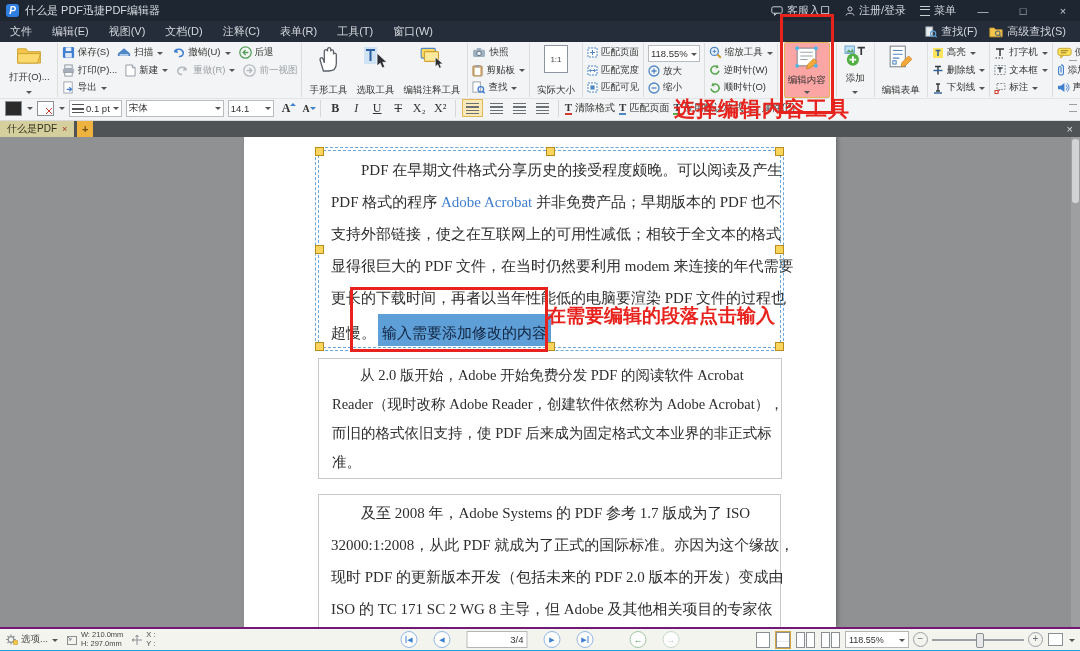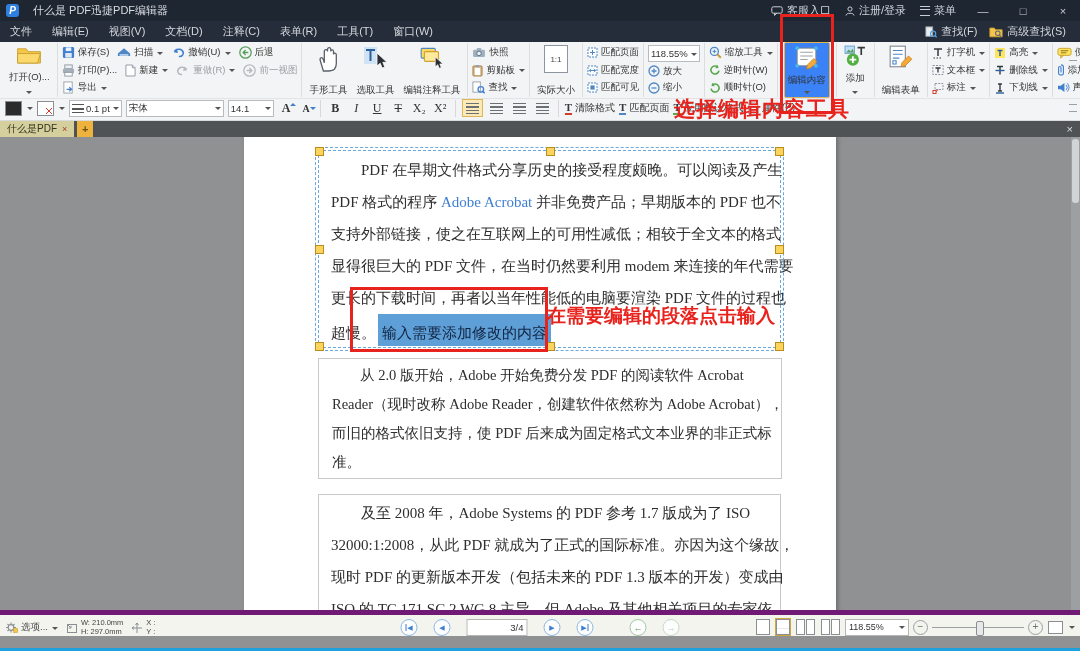--- a/index.html
+++ b/index.html
@@ -3,21 +3,21 @@
 <meta charset="utf-8">
 <style>
   html,body{margin:0;padding:0;background:#555;}
   body{font-family:"Liberation Sans","DejaVu Sans",sans-serif;}
   .win{position:relative;width:1080px;height:651px;overflow:hidden;background:#8f9192;margin:0 auto;}
   .band{position:absolute;left:0;right:0;}
 
   
   .titlebar{top:0;height:21px;background:#1e2632;display:flex;align-items:center;color:#cfd3da;font-size:11px;z-index:3;}
   .logo{width:13px;height:13px;background:#2f7fe0;border-radius:3px;color:#fff;font-weight:bold;font-style:italic;font-size:10px;display:flex;align-items:center;justify-content:center;margin:0 6px 0 6px;flex:none;}
-  .t-title{color:#d8dbe0;margin-left:8px;}
+  .t-title{color:#d8dbe0;}
   .t-right{margin-left:auto;display:flex;align-items:center;gap:14px;padding-right:4px;}
   .t-item{display:flex;align-items:center;gap:4px;cursor:default;}
   .burger{display:inline-block;width:10px;height:8px;border-top:1.4px solid #c9cdd4;border-bottom:1.4px solid #c9cdd4;position:relative;}
   .burger::after{content:"";position:absolute;left:0;right:0;top:2.2px;height:1.4px;background:#c9cdd4;}
   .winbtn{width:26px;text-align:center;font-size:11px;color:#c9cdd4;}
 
   
   .menubar{top:21px;height:21px;background:#252d3a;display:flex;align-items:center;color:#d4d7dd;font-size:11px;gap:0;z-index:2;}
   .m-item{padding:0 10px;line-height:21px;}
   .m-right{margin-left:auto;display:flex;align-items:center;gap:12px;padding-right:14px;}
@@ -30,21 +30,21 @@
   .trow{display:flex;gap:8px;align-items:center;}
   .sb{display:flex;align-items:center;gap:3px;font-size:9.5px;white-space:nowrap;height:15px;}
   .sb.dis{color:#9aa0a5;}
   .bb{display:flex;flex-direction:column;align-items:center;justify-content:space-between;font-size:9.5px;white-space:nowrap;padding:2px 3px;height:50px;}
   .bb .lbl{line-height:10px;}
   .dd{display:inline-block;width:0;height:0;border:3px solid transparent;border-top-color:#555;margin-left:1px;transform:translateY(2px);}
   .bb .dd{margin:0;}
   .ic{display:inline-flex;align-items:center;justify-content:center;flex:none;}
   .ic svg{display:block;}
   .combo{display:flex;align-items:center;background:#fff;border:1px solid #b9bcbe;height:15px;font-size:9.5px;padding:0 2px;gap:2px;}
-  .active-tool{background:#3b82f6;border:1px solid #e0b657;border-radius:2px;position:relative;}
+  .active-tool{background:#fca5a5;border:1px solid #e0b657;border-radius:2px;position:relative;}
   .red-frame{position:absolute;left:-5px;right:-5px;top:-29px;bottom:-17px;border:3px solid #e8231d;pointer-events:none;z-index:60;}
   .letterT{font-weight:bold;font-family:"Liberation Serif",serif;font-size:11px;line-height:12px;}
   .ovf{position:absolute;right:3px;width:8px;height:6px;border-top:1.5px solid #9aa0a5;border-bottom:1.5px solid #9aa0a5;}
 
   
   .formatbar{top:96px;height:24px;background:#f3f4f5;border-bottom:1px solid #d9dadb;display:flex;align-items:center;gap:4px;padding:0 5px;font-size:10px;color:#333;z-index:4;}
   .swatch{width:15px;height:13px;border:1px solid #8a8f94;}
   .sep{width:1px;background:#d8d8d8;height:17px;margin:0 2px;flex:none;}
   .fbtn{display:flex;align-items:center;justify-content:center;min-width:17px;height:18px;font-family:"Liberation Serif",serif;font-size:12px;}
   .albtn{width:19px;height:16px;display:flex;align-items:center;justify-content:center;}
@@ -83,21 +83,21 @@
   .hl{background:#5d9fd6;color:#122340;display:inline-block;padding:12px 4px 5px 4px;line-height:15px;margin-left:2px;}
   .h{position:absolute;width:7px;height:7px;background:#fdd45c;border:1px solid #b98c1e;z-index:20;}
   .para{position:absolute;left:318px;width:441px;border:1px solid #c9c9c9;background:#fff;padding:2px 8px 0 12px;}
   .p2 .dl{font-size:14.5px;line-height:29px;height:29px;}
   .p3{height:133px;}
   .frame2{position:absolute;left:350px;top:150px;width:192px;height:59px;border:3px solid #e8231d;z-index:30;}
   .vscroll{position:absolute;right:0;top:0;width:9px;height:490px;background:#9d9fa0;}
   .vthumb{position:absolute;left:1px;top:2px;width:7px;height:64px;background:#d2d3d4;border-radius:3px;}
 
   
-  .statusbar{top:610px;height:21px;background:#f4f4ef;border-top:5px solid #701a75;display:flex;align-items:flex-end;font-size:9px;color:#444;z-index:2;}
+  .statusbar{top:627px;height:21px;background:#f4f4ef;border-top:2px solid #701a75;display:flex;align-items:center;font-size:9px;color:#444;z-index:2;}
   .st-left{display:flex;align-items:center;gap:8px;padding-left:5px;}
   .two{display:flex;flex-direction:column;justify-content:center;line-height:8.5px;font-size:7.5px;}
   .st-center{position:absolute;left:50%;transform:translateX(-50%);display:flex;align-items:center;gap:16px;}
   .navc{width:15px;height:15px;border-radius:50%;border:1px solid #8fb6e0;background:#fdfdfd;color:#3d7fd1;font-size:7px;display:flex;align-items:center;justify-content:center;}
   .navc.bar1::before{content:"";border-right:1.5px solid #3d7fd1;height:7px;margin-right:1px;}
   .navc.bar2::after{content:"";border-left:1.5px solid #3d7fd1;height:7px;margin-left:1px;}
   .navg{width:15px;height:15px;border-radius:50%;border:1px solid #9fc7a4;background:#fdfdfd;color:#57a05c;font-size:9px;display:flex;align-items:center;justify-content:center;}
   .navg.dis{border-color:#c6d9c8;color:#b9d4bb;}
   .pagefield{width:56px;height:15px;background:#fff;border:1px solid #b5b5b5;font-size:9.5px;display:flex;align-items:center;justify-content:flex-end;padding-right:3px;color:#333;}
   .st-right{position:absolute;right:5px;display:flex;align-items:center;gap:4px;}
@@ -515,20 +515,55 @@
           </span>
         <span class="lbl">编辑表单</span>
       </div>
     </div>
 
     <div class="tg">
       <div class="tcol">
         <span class="sb">
             <span class="ic">
               <svg width="12" height="12" viewBox="0 0 12 12">
+                <rect x="1" y="1" width="10" height="10" fill="#ffe45e"></rect>
+                <path d="M3.5 3.5 h5 M6 3.5 v5.5" stroke="#2c5f9e" stroke-width="1.5"></path>
+              </svg>
+            </span>
+            <span>高亮</span>
+            <span class="dd"></span>
+          </span>
+        <span class="sb">
+            <span class="ic">
+              <svg width="12" height="12" viewBox="0 0 12 12">
+                <path d="M3 2.5 h6 M6 2.5 v8" stroke="#33383d" stroke-width="1.4"></path>
+                <path d="M1.5 6.5 h9" stroke="#2c5f9e" stroke-width="1.4"></path>
+              </svg>
+            </span>
+            <span>删除线</span>
+            <span class="dd"></span>
+          </span>
+        <span class="sb">
+            <span class="ic">
+              <svg width="12" height="12" viewBox="0 0 12 12">
+                <path d="M4 2 h4 M6 2 v7 M4 9 h4" stroke="#33383d" stroke-width="1.4"></path>
+                <path d="M2 11 h8" stroke="#2c5f9e" stroke-width="1.4"></path>
+              </svg>
+            </span>
+            <span>下划线</span>
+            <span class="dd"></span>
+          </span>
+      </div>
+    </div>
+
+    <div class="tg">
+      <div class="tcol">
+        <span class="sb">
+            <span class="ic">
+              <svg width="12" height="12" viewBox="0 0 12 12">
                 <path d="M2 2 h8 M6 2 v7" stroke="#33383d" stroke-width="1.5"></path>
                 <path d="M1.5 11 h9" stroke="#33383d" stroke-dasharray="1.5 1.5"></path>
               </svg>
             </span>
             <span>打字机</span>
             <span class="dd"></span>
           </span>
         <span class="sb">
             <span class="ic">
               <svg width="12" height="12" viewBox="0 0 12 12">
@@ -541,55 +576,20 @@
           </span>
         <span class="sb">
             <span class="ic">
               <svg width="12" height="12" viewBox="0 0 12 12">
                 <rect x="3" y="1.5" width="8" height="6" fill="none" stroke="#8d96a0" stroke-dasharray="2 1.2"></rect>
                 <path d="M3.5 10.5 L6 7.5" stroke="#d23b2e"></path>
                 <rect x="1" y="8.5" width="3" height="3" fill="#fff" stroke="#d23b2e"></rect>
               </svg>
             </span>
             <span>标注</span>
-            <span class="dd"></span>
-          </span>
-      </div>
-    </div>
-
-    <div class="tg">
-      <div class="tcol">
-        <span class="sb">
-            <span class="ic">
-              <svg width="12" height="12" viewBox="0 0 12 12">
-                <rect x="1" y="1" width="10" height="10" fill="#ffe45e"></rect>
-                <path d="M3.5 3.5 h5 M6 3.5 v5.5" stroke="#2c5f9e" stroke-width="1.5"></path>
-              </svg>
-            </span>
-            <span>高亮</span>
-            <span class="dd"></span>
-          </span>
-        <span class="sb">
-            <span class="ic">
-              <svg width="12" height="12" viewBox="0 0 12 12">
-                <path d="M3 2.5 h6 M6 2.5 v8" stroke="#33383d" stroke-width="1.4"></path>
-                <path d="M1.5 6.5 h9" stroke="#2c5f9e" stroke-width="1.4"></path>
-              </svg>
-            </span>
-            <span>删除线</span>
-            <span class="dd"></span>
-          </span>
-        <span class="sb">
-            <span class="ic">
-              <svg width="12" height="12" viewBox="0 0 12 12">
-                <path d="M4 2 h4 M6 2 v7 M4 9 h4" stroke="#33383d" stroke-width="1.4"></path>
-                <path d="M2 11 h8" stroke="#2c5f9e" stroke-width="1.4"></path>
-              </svg>
-            </span>
-            <span>下划线</span>
             <span class="dd"></span>
           </span>
       </div>
     </div>
 
     <div class="tg">
       <div class="tcol">
         <span class="sb">
             <span class="ic">
               <svg width="15" height="12" viewBox="0 0 16 12">
@@ -725,21 +725,21 @@
     <div class="para p2 docserif" style="top:221px;height:117px;padding-left:13px;">
       <div class="dl indent" style="padding-left:28px;">从 2.0 版开始，Adobe 开始免费分发 PDF 的阅读软件 Acrobat</div>
       <div class="dl">Reader（现时改称 Adobe Reader，创建软件依然称为 Adobe Acrobat），</div>
       <div class="dl">而旧的格式依旧支持，使 PDF 后来成为固定格式文本业界的非正式标</div>
       <div class="dl">准。</div>
     </div>
 
     <div class="para p3 docserif" style="top:357px;">
       <div class="dl indent">及至 2008 年，Adobe Systems 的 PDF 参考 1.7 版成为了 ISO</div>
       <div class="dl">32000:1:2008，从此 PDF 就成为了正式的国际标准。亦因为这个缘故，</div>
-      <div class="dl">现时 PDF 的更新版本开发（包括未来的 PDF 1.3 版本的开发）变成由</div>
+      <div class="dl">现时 PDF 的更新版本开发（包括未来的 PDF 2.0 版本的开发）变成由</div>
       <div class="dl">ISO 的 TC 171 SC 2 WG 8 主导，但 Adobe 及其他相关项目的专家依</div>
     </div>
 
     <div class="vscroll">
       <div class="vthumb"></div>
     </div>
   </div>
 
   <div class="band statusbar">
     <div class="st-left">

